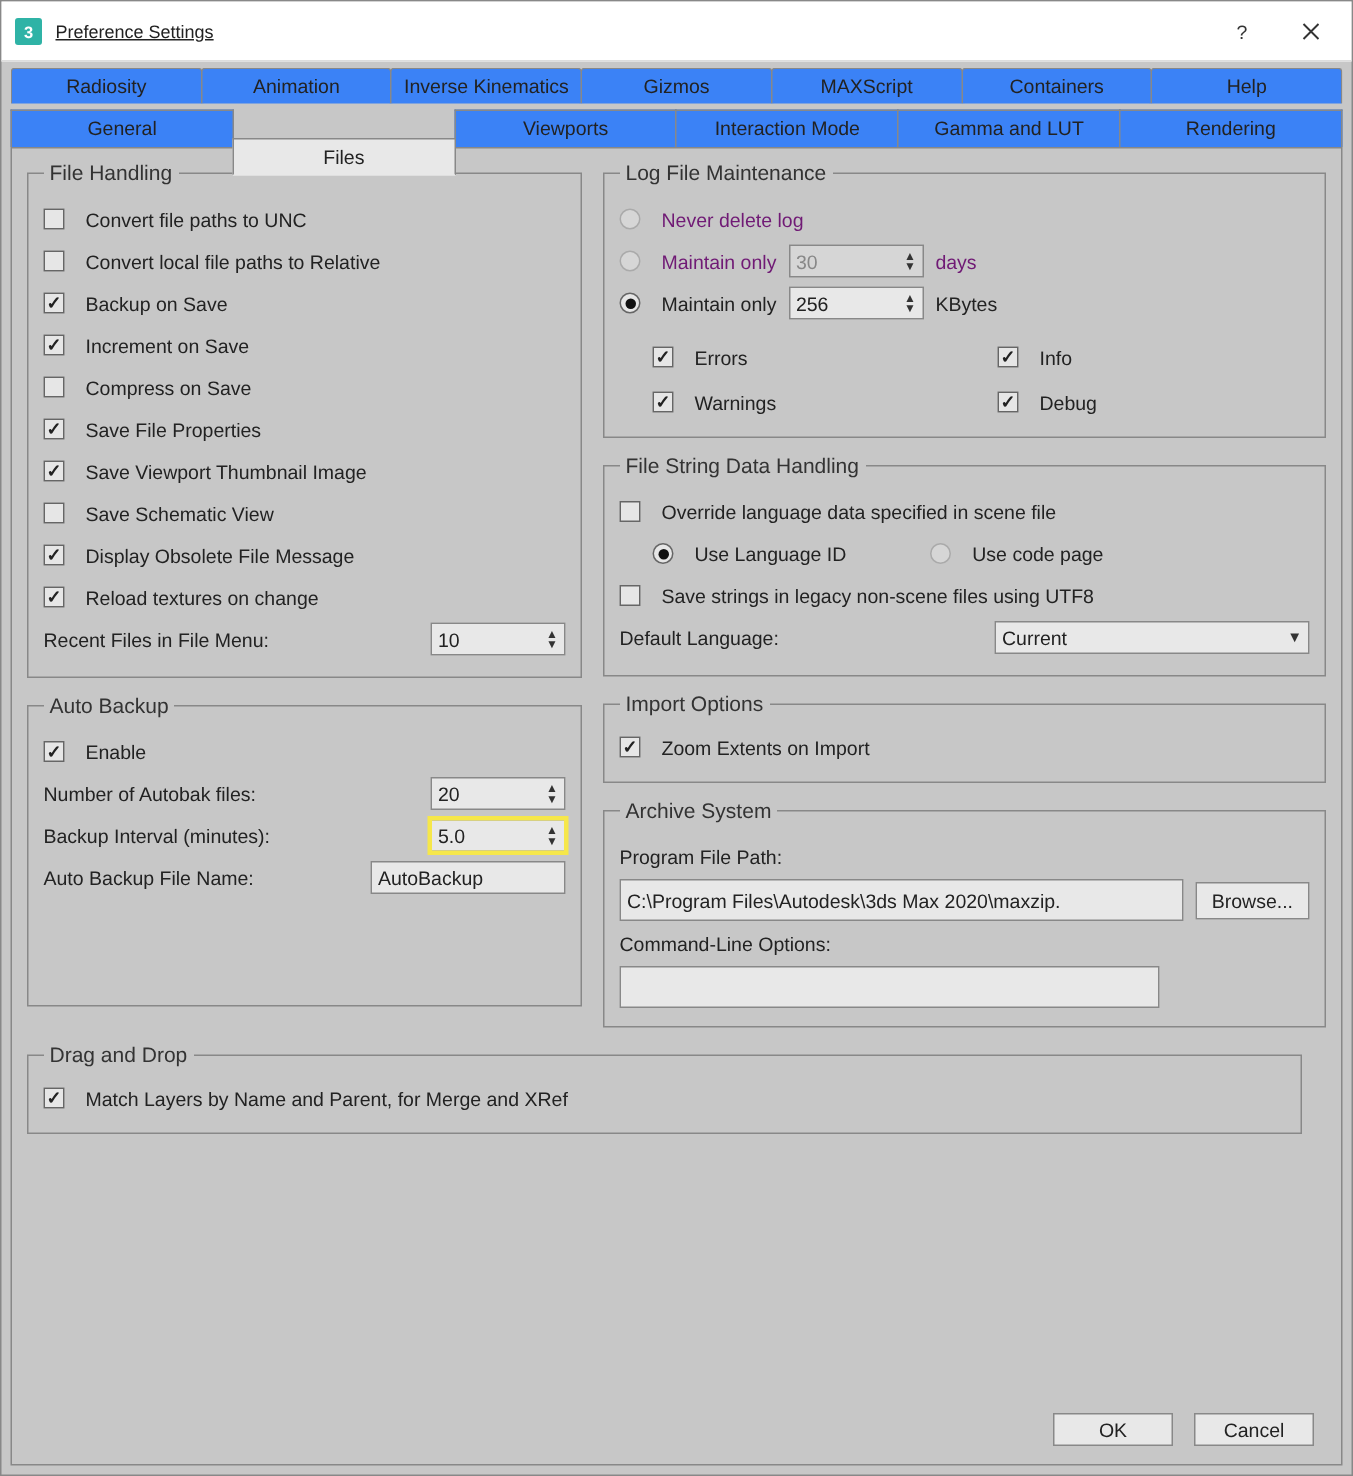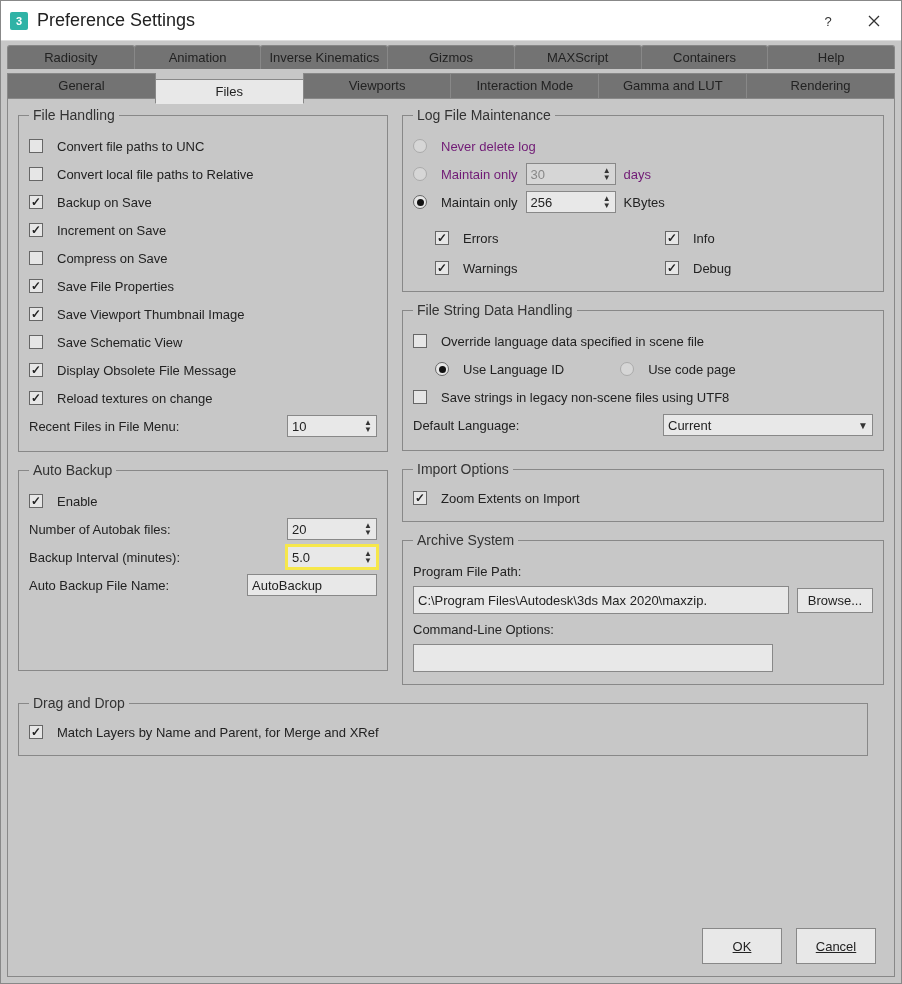--- a/index.html
+++ b/index.html
@@ -24,49 +24,49 @@
     display: flex;
     align-items: center;
     padding: 0 4px 0 8px;
     border-bottom: 1px solid #ddd;
   }
   .app-icon {
     width: 20px; height: 20px;
     margin-right: 8px;
     display: inline-flex; align-items: center; justify-content: center;
   }
-  .title-text { font-size: 18px; flex: 0 0 auto; }
+  .title-text { font-size: 12px; flex: 0 0 auto; text-decoration: underline; }
   .title-spacer { flex: 1; }
   .title-btn {
     width: 46px; height: 38px;
     display: inline-flex; align-items: center; justify-content: center;
     font-size: 14px; color: #333;
   }
   .title-btn.close svg, .title-btn.help svg { width: 12px; height: 12px; }
   .tabs-row {
     display: flex;
     gap: 0;
     margin: 4px 6px 0 6px;
   }
   .tab {
     flex: 1;
     text-align: center;
-    background: #737373;
+    background: #3b82f6;
     border: 1px solid #888;
     border-bottom: none;
     padding: 4px 6px;
     font-size: 13px;
     cursor: default;
   }
   .tabs-row.top .tab { border-top-left-radius: 3px; border-top-right-radius: 3px; }
   .tabs-row .tab + .tab { margin-left: -1px; }
   .tab.active {
     background: #e8e8e8;
     position: relative;
-    top: 6px;
+    top: 19px;
     border-bottom: 1px solid #e8e8e8;
     z-index: 2;
   }
   .tab-panel-border {
     border: 1px solid #888;
     margin: 0 6px 6px 6px;
     background: #c7c7c7;
     flex: 1;
     position: relative;
     padding: 8px 10px 50px 10px;
@@ -159,21 +159,21 @@
     height: 25px;
     padding: 0 10px;
     display: inline-flex; align-items: center; justify-content: center;
     font-size: 13px;
   }
   .footer {
     position: absolute;
     right: 18px; bottom: 12px;
     display: flex; gap: 14px;
   }
-  .footer .btn { width: 80px; height: 36px; text-decoration: underline; }
+  .footer .btn { width: 80px; height: 22px; }
   .two-col-checks {
     display: grid;
     grid-template-columns: 1fr 1fr;
     gap: 4px 22px;
     padding-left: 22px;
   }
 </style>
 </head>
 <body>
 

